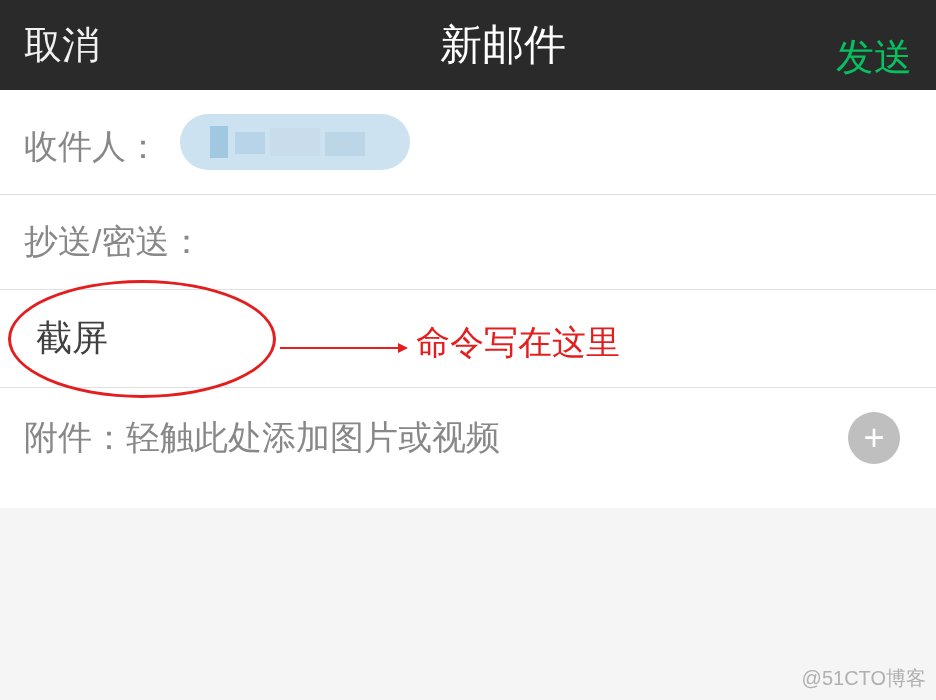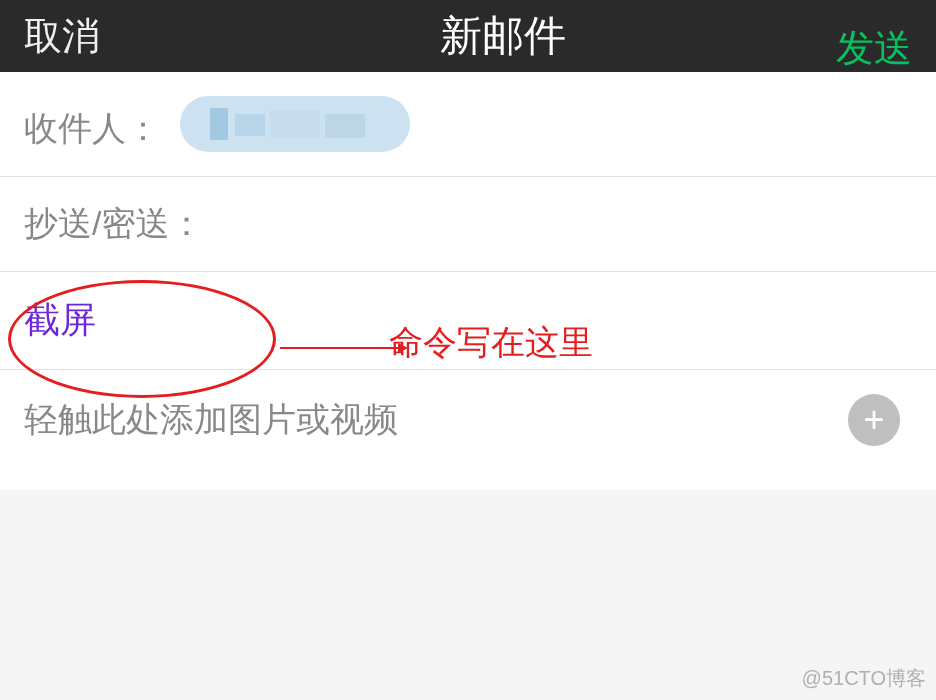--- a/index.html
+++ b/index.html
@@ -10,21 +10,21 @@
     body {
       width: 936px;
       height: 700px;
       font-family: -apple-system, "PingFang SC", "Hiragino Sans GB", "Microsoft YaHei", sans-serif;
       background: #f5f5f5;
       position: relative;
       overflow: hidden;
     }
     .header {
       background: #2a2a2a;
-      height: 72px;
+      height: 90px;
       display: flex;
       align-items: center;
       justify-content: space-between;
       padding: 0 24px;
     }
     .header-left {
       color: #f0f0f0;
       font-size: 38px;
       cursor: pointer;
     }
@@ -53,22 +53,23 @@
       padding: 24px 24px;
       border-bottom: 1px solid #e0e0e0;
       min-height: 92px;
     }
     .field-label {
       color: #888888;
       font-size: 34px;
       white-space: nowrap;
     }
     .field-value {
-      color: #6d28d9;
+      color: #404040;
       font-size: 36px;
+      margin-left: 12px;
       font-weight: 500;
     }
     .recipient-chip {
       margin-left: 20px;
       background: #cde2f0;
       border-radius: 30px;
       width: 230px;
       height: 56px;
       position: relative;
       overflow: hidden;
@@ -124,21 +125,21 @@
       pointer-events: none;
     }
     .annotation-arrow {
       position: absolute;
       left: 280px;
       top: 340px;
       pointer-events: none;
     }
     .annotation-text {
       position: absolute;
-      left: 389px;
+      left: 416px;
       top: 320px;
       color: #e41e1e;
       font-size: 34px;
       font-family: "SimSun", serif;
       pointer-events: none;
     }
     .watermark {
       position: absolute;
       right: 10px;
       bottom: 8px;
@@ -175,20 +176,21 @@
   <div class="field-row">
     <span class="field-label">抄送/密送：</span>
   </div>
 
   <div class="field-row">
     <span class="field-value">截屏</span>
   </div>
 
   <div class="attachment-row">
     <div class="attachment-left">
+      <span class="field-label">附件：</span>
       <span class="attachment-text">轻触此处添加图片或视频</span>
     </div>
     <div class="plus-button">
       <span class="plus-icon">+</span>
     </div>
   </div>
 
   <div class="blank-area"></div>
 
 </div>

